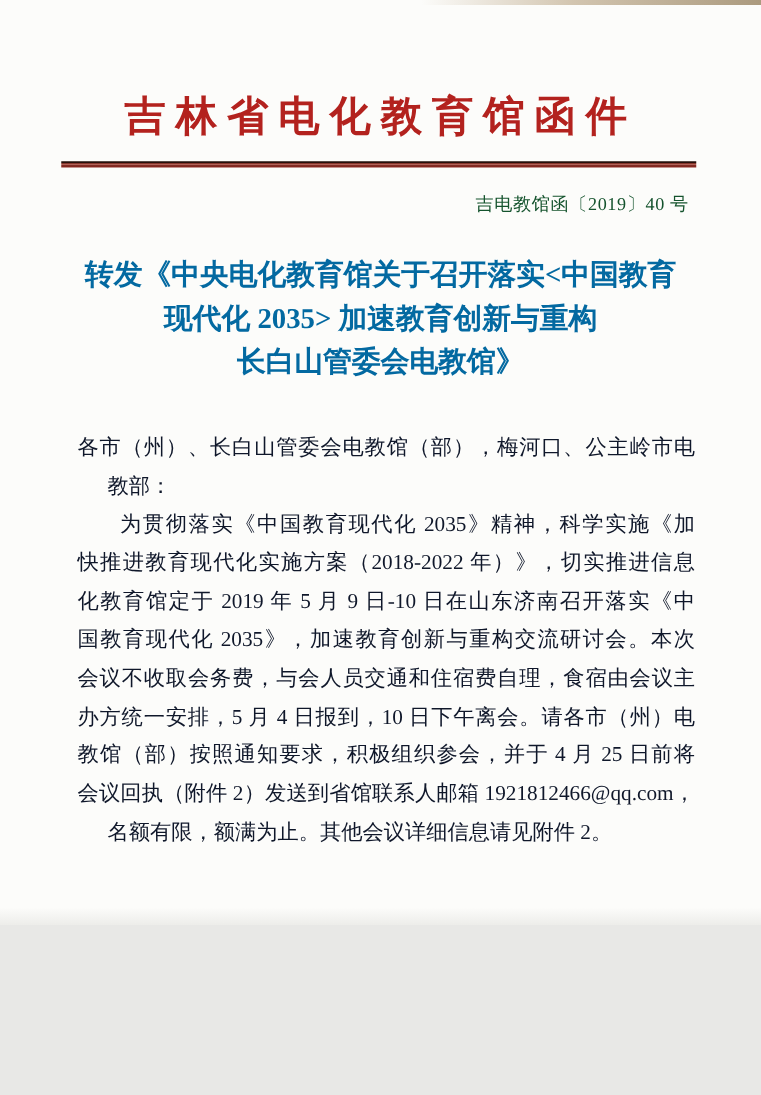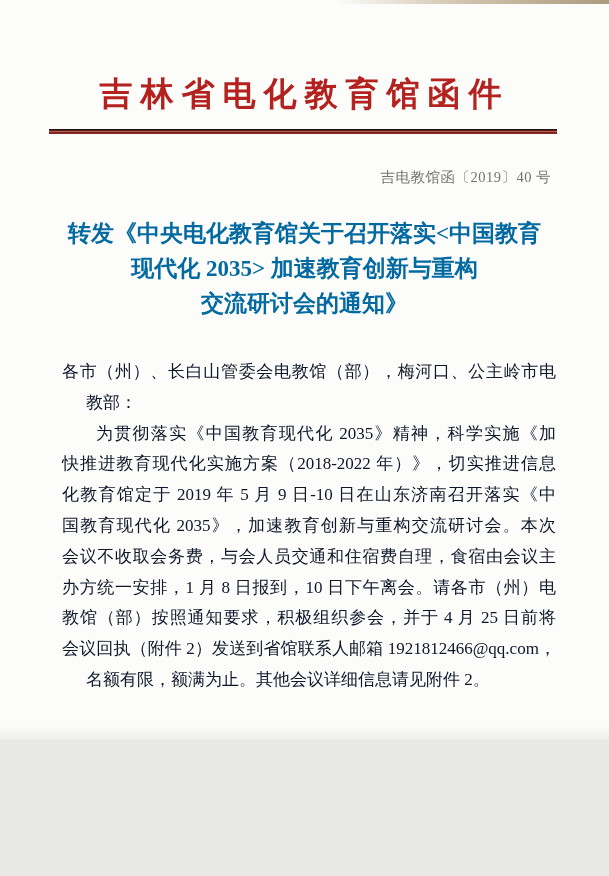--- a/index.html
+++ b/index.html
@@ -39,25 +39,25 @@
   .rule {
     height: 5px;
     background: linear-gradient(to bottom,
       #26100a 0%, #26100a 22%,
       #93392f 38%, #b26257 52%,
       #7c241c 70%, #8c2a22 100%);
   }
   .rule-top { margin: 17px 52px 0 49px; }
   .rule-bottom { position: absolute; top: 789px; left: 45px; right: 51px; }
   .doc-number {
-    margin-top: 34px;
+    margin-top: 20px;
     padding-right: 58px;
     text-align: right;
     font-size: 14.5px;
-    color: #737373;
+    color: #14532d;
     letter-spacing: 0.5px;
   }
   .doc-title {
     margin-top: 29px;
     text-align: center;
     font-weight: bold;
     font-size: 23px;
     line-height: 35px;
     color: #0369a1;
   }
@@ -82,32 +82,32 @@
 
   <div class="org-title">吉林省电化教育馆函件</div>
 
   <div class="rule rule-top"></div>
 
   <div class="doc-number">吉电教馆函〔2019〕40 号</div>
 
   <div class="doc-title">
     <div class="t-line">转发《中央电化教育馆关于召开落实&lt;中国教育</div>
     <div class="t-line">现代化 2035&gt; 加速教育创新与重构</div>
-    <div class="t-line">交流研讨会的通知》</div>
+    <div class="t-line">长白山管委会电教馆》</div>
   </div>
 
   <div class="body-block">
     <div class="b-line full">各市（州）、长白山管委会电教馆（部），梅河口、公主岭市电</div>
     <div class="b-line short">教部：</div>
     <div class="b-line full indent">为贯彻落实《中国教育现代化 2035》精神，科学实施《加</div>
     <div class="b-line full">快推进教育现代化实施方案（2018-2022 年）》，切实推进信息</div>
     <div class="b-line full">化教育馆定于 2019 年 5 月 9 日-10 日在山东济南召开落实《中</div>
     <div class="b-line full">国教育现代化 2035》，加速教育创新与重构交流研讨会。本次</div>
     <div class="b-line full">会议不收取会务费，与会人员交通和住宿费自理，食宿由会议主</div>
-    <div class="b-line full">办方统一安排，1 月 8 日报到，10 日下午离会。请各市（州）电</div>
+    <div class="b-line full">办方统一安排，5 月 4 日报到，10 日下午离会。请各市（州）电</div>
     <div class="b-line full">教馆（部）按照通知要求，积极组织参会，并于 4 月 25 日前将</div>
     <div class="b-line full">会议回执（附件 2）发送到省馆联系人邮箱 1921812466@qq.com，</div>
     <div class="b-line short">名额有限，额满为止。其他会议详细信息请见附件 2。</div>
   </div>
 
   <div class="rule rule-bottom"></div>
 
   <div class="scan-shade-bottom"></div>
 
 </div>

